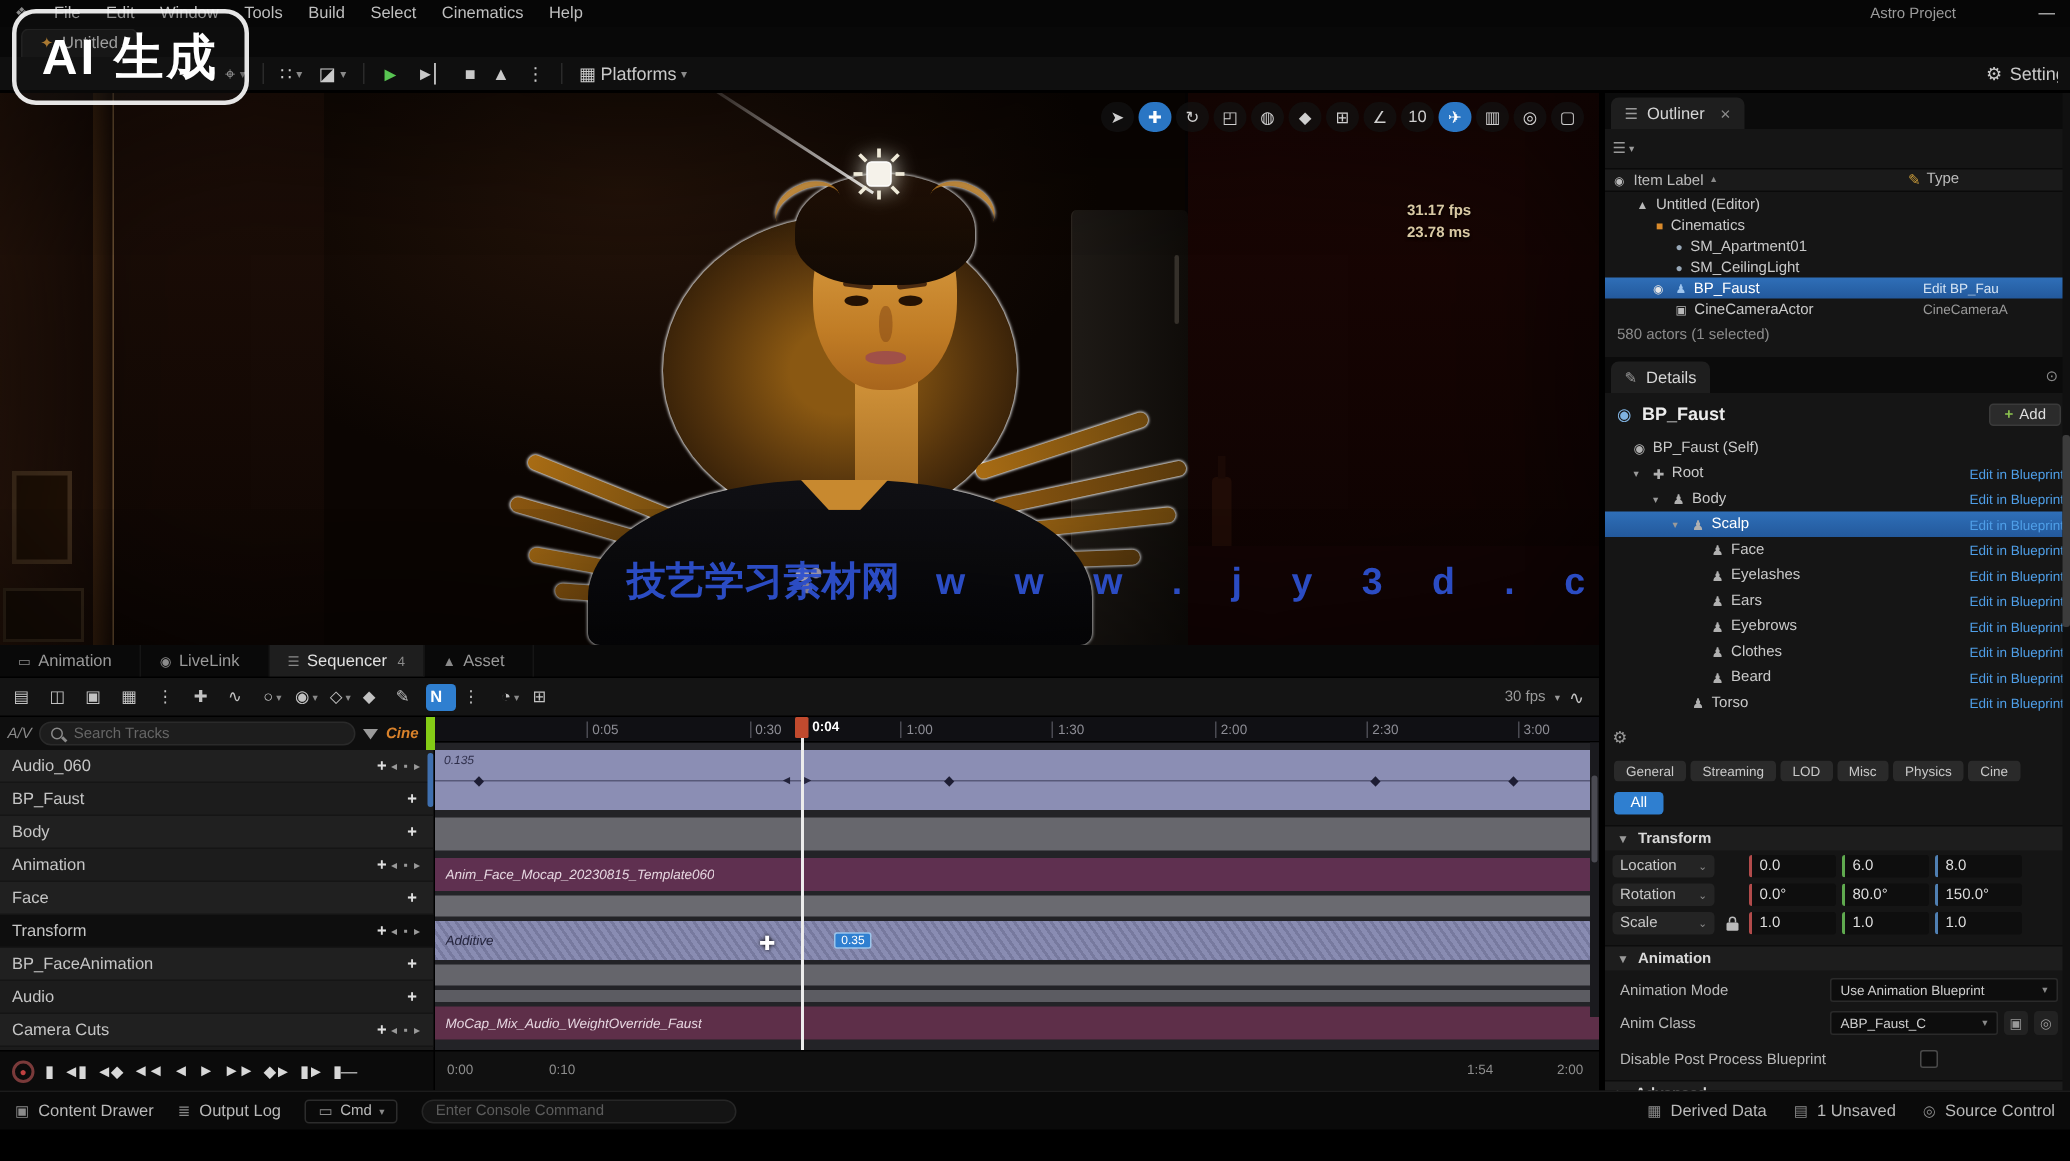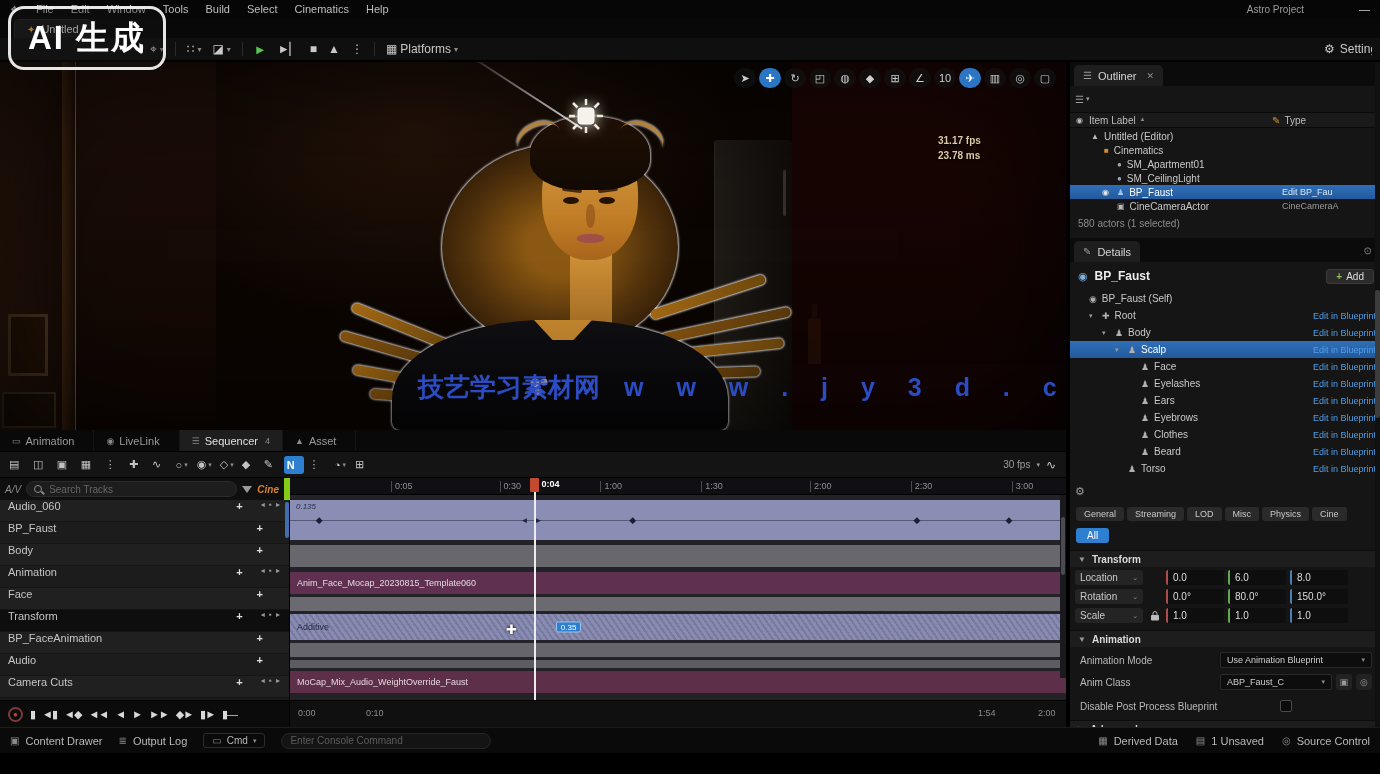--- a/index.html
+++ b/index.html
@@ -102,21 +102,21 @@
   .crumb{font-style:italic;color:#8a8a8a;font-size:10px}
   .pill{flex:1;height:16px;background:#1d1d1d;border-radius:8px;display:flex;align-items:center;gap:5px;
         padding:0 7px;border:1px solid #2a2a2a;min-width:0}
   .pill input{flex:1;background:transparent;border:none;outline:none;color:#bbb;font-size:10px;font-family:inherit;min-width:0}
   .pill input::placeholder{color:#666}
   .mag{width:8px;height:8px;border:1.5px solid #8a8a8a;border-radius:50%;position:relative;flex:none}
   .mag::after{content:"";position:absolute;width:4px;height:1.5px;background:#8a8a8a;transform:rotate(45deg);right:-4px;bottom:-1px}
   .funnel{width:0;height:0;border-left:5px solid transparent;border-right:5px solid transparent;border-top:7px solid #9a9a9a}
   .orange{color:#d9822b;font-size:10px;font-weight:bold;font-style:italic}
   #seq-tracks{position:absolute;top:500px;left:0;width:290px;height:200px;background:#1b1b1b;border-right:1px solid #000;overflow:hidden}
-  .trow{height:22px;display:flex;align-items:flex-start;padding:0 8px;gap:18px;font-size:11px;color:#c6c6c6;
+  .trow{height:22px;display:flex;align-items:center;padding:0 8px;gap:3px;font-size:11px;color:#c6c6c6;
         border-bottom:1px solid #151515;background:#202020}
   .trow:nth-child(even){background:#1c1c1c}
   .trow.highlight{background:#0e0e0e}
   .trow .tlab{flex:1;overflow:hidden;white-space:nowrap}
   .trow .plus{color:#e0e0e0;font-weight:bold}
   .trow .extra{font-size:8px;color:#9a9a9a;letter-spacing:1px}
   .vscroll{position:absolute;top:2px;right:0;width:4px;height:36px;background:#3f6fae;border-radius:2px}
   #transport{position:absolute;top:700px;left:0;width:290px;height:27px;background:#0b0b0b;border-top:1px solid #000;
              border-right:1px solid #000;display:flex;align-items:center;gap:7px;padding:0 8px}
   .tpbtn{color:#d8d8d8;font-size:11px;letter-spacing:-1px}
@@ -126,21 +126,21 @@
   
   #timeline{position:absolute;top:478px;left:290px;width:776px;height:222px;background:#232327;overflow:hidden}
   .ruler{position:absolute;top:0;left:0;width:776px;height:17px;background:#101014;border-bottom:1px solid #000}
   .tick{position:absolute;top:3px;font-size:9px;color:#8d8d95;border-left:1px solid #4a4a52;padding-left:3px;line-height:11px}
   #lanes{position:absolute;top:17px;left:0;width:836px;padding-top:5px}
   .lane{position:relative;width:100%}
   .lane.keys::before{content:"";position:absolute;left:0;right:0;top:50%;height:1px;background:rgba(25,25,48,.45)}
   .keylabel{position:absolute;top:2px;left:6px;font-size:8px;font-style:italic;color:#2e2e4a}
   .key{position:absolute;top:50%;transform:translate(-50%,-50%);font-size:9px;color:#1d1d33}
   .chev{position:absolute;top:50%;transform:translate(-50%,-50%);font-size:8px;color:#22223a;letter-spacing:2px}
-  .clip-label{position:absolute;top:50%;left:7px;transform:translateY(-50%);font-size:9px;
+  .clip-label{position:absolute;top:50%;left:7px;transform:translateY(-50%);font-size:9px;font-style:italic;
               white-space:nowrap;overflow:hidden;max-width:58%;color:#e6d6e0}
   .lane.hatch .clip-label{color:#26263e}
   .lane.hatch::after{content:"";position:absolute;inset:0;
                      background:repeating-linear-gradient(55deg,rgba(25,25,55,.16) 0 2px,transparent 2px 5px)}
   .chip{position:absolute;top:50%;transform:translateY(-50%);background:#2f7fd0;border:1px solid #9cc4ea;color:#fff;
         font-size:8px;padding:0 4px;border-radius:2px;z-index:5}
   .movecur{position:absolute;top:58%;transform:translate(-50%,-50%);color:#fff;font-size:13px;text-shadow:0 0 3px #000;z-index:6}
   .ph-line{position:absolute;top:0;bottom:0;width:2px;background:#ececec;z-index:10}
   .ph-marker{position:absolute;top:0;width:9px;height:14px;background:#c14a2e;border-radius:1px;transform:translateX(-4px);z-index:11}
   .ph-label{position:absolute;top:1px;font-size:9px;font-weight:bold;color:#fff;z-index:11;transform:translateX(7px)}

